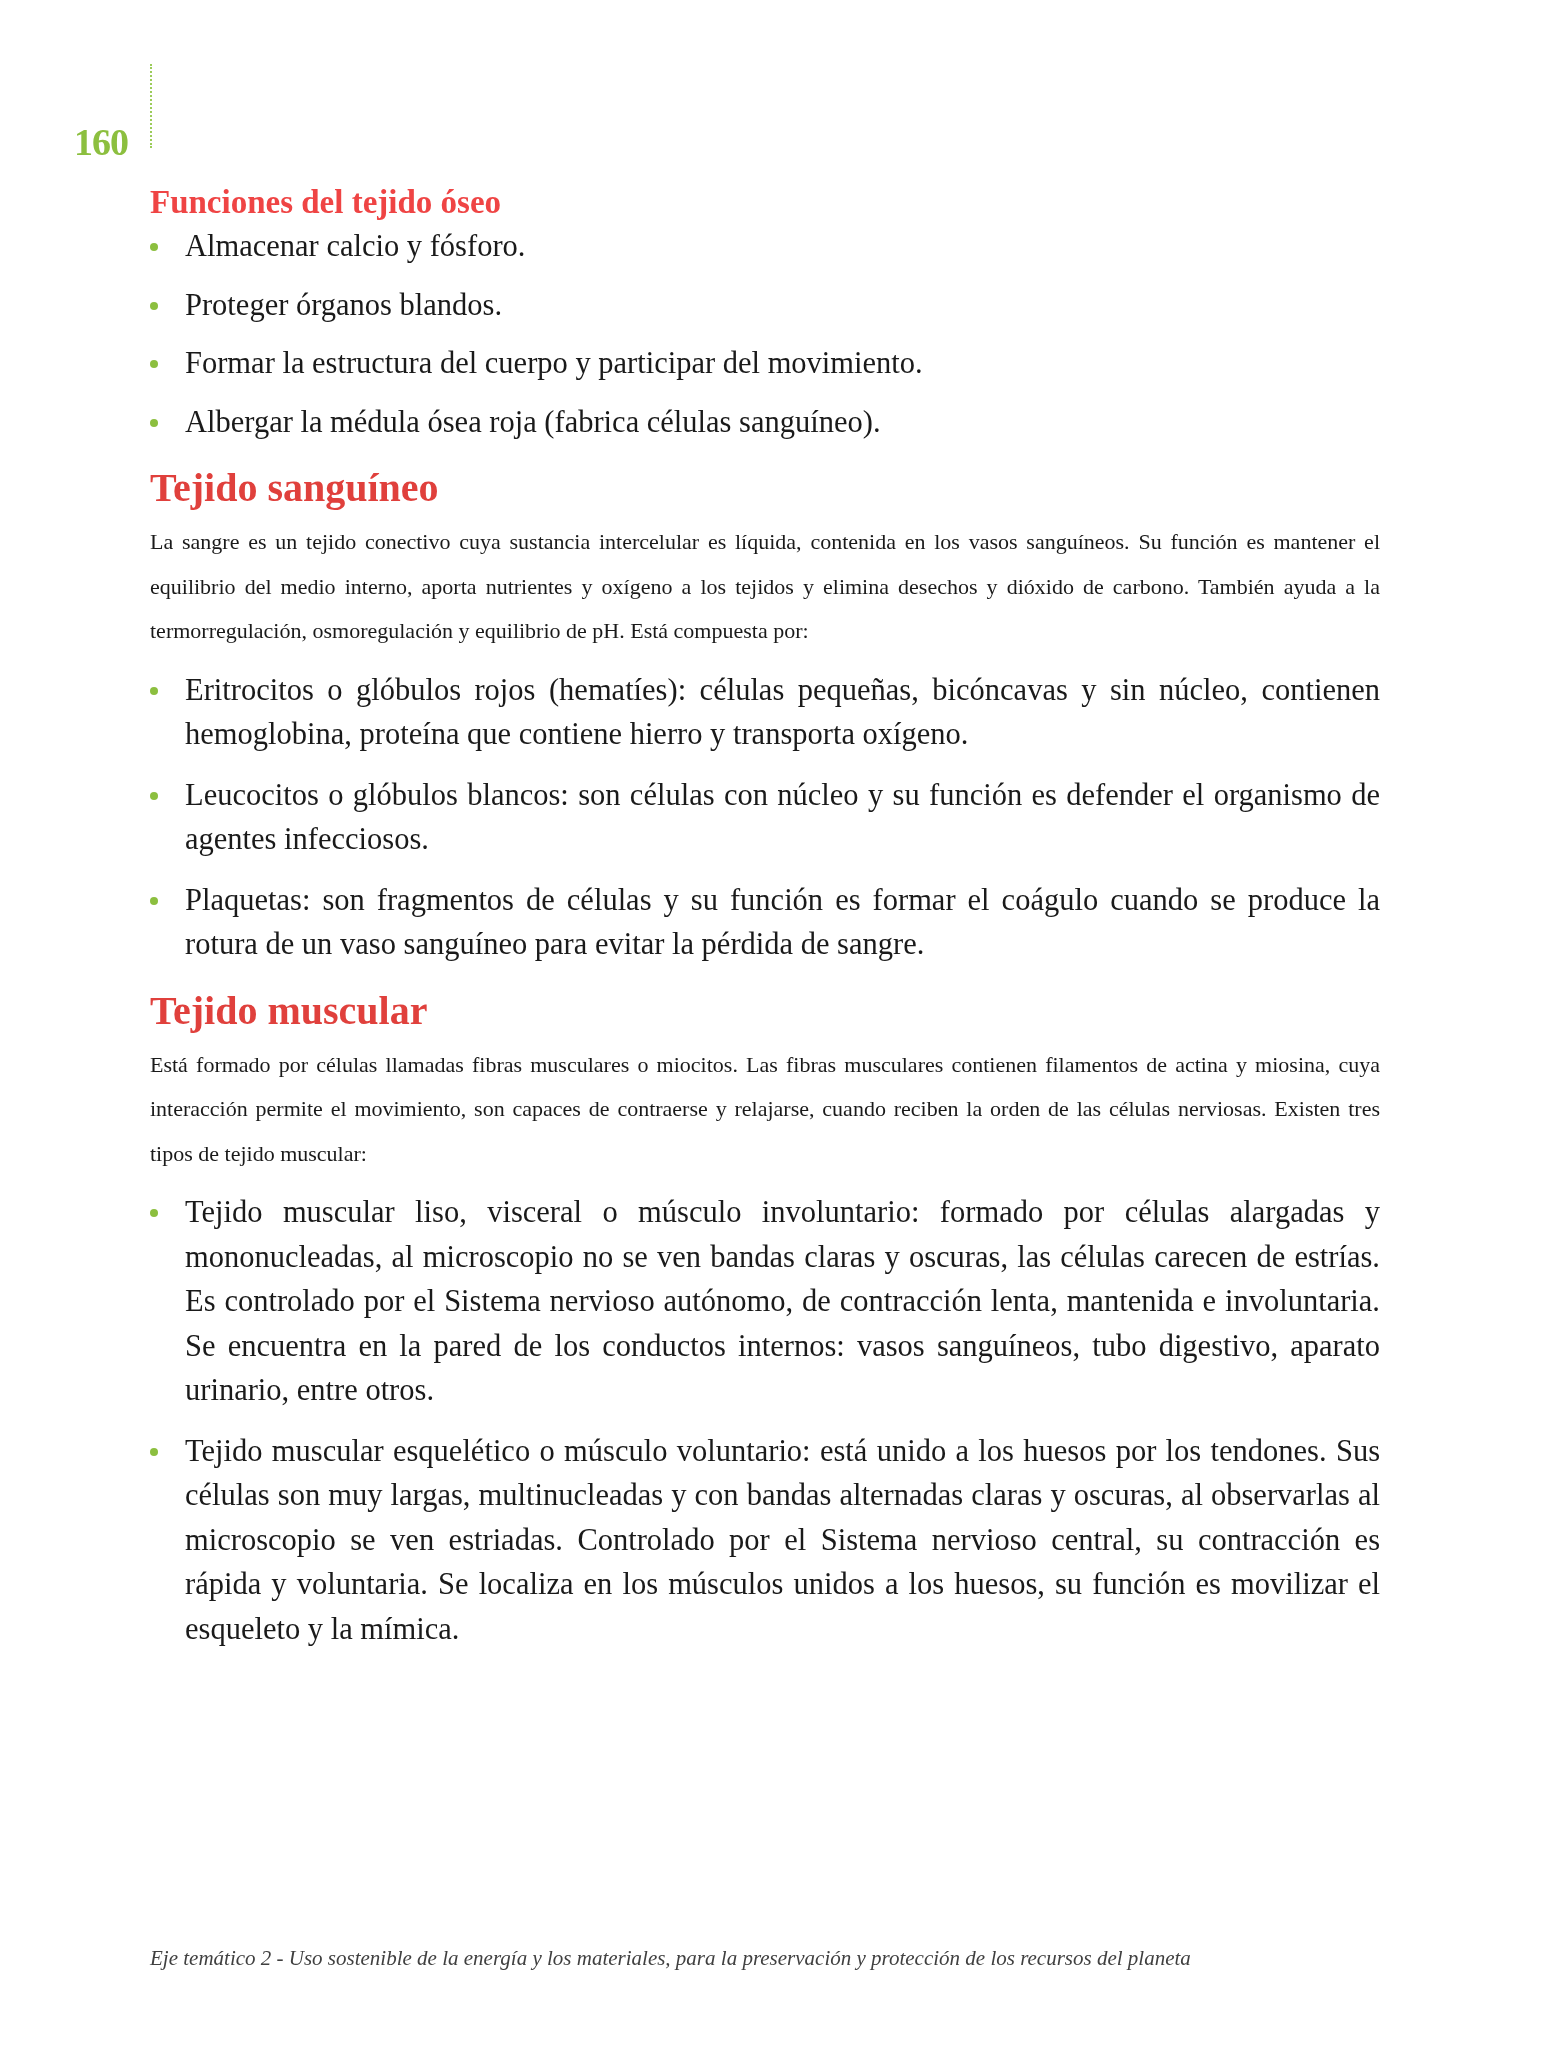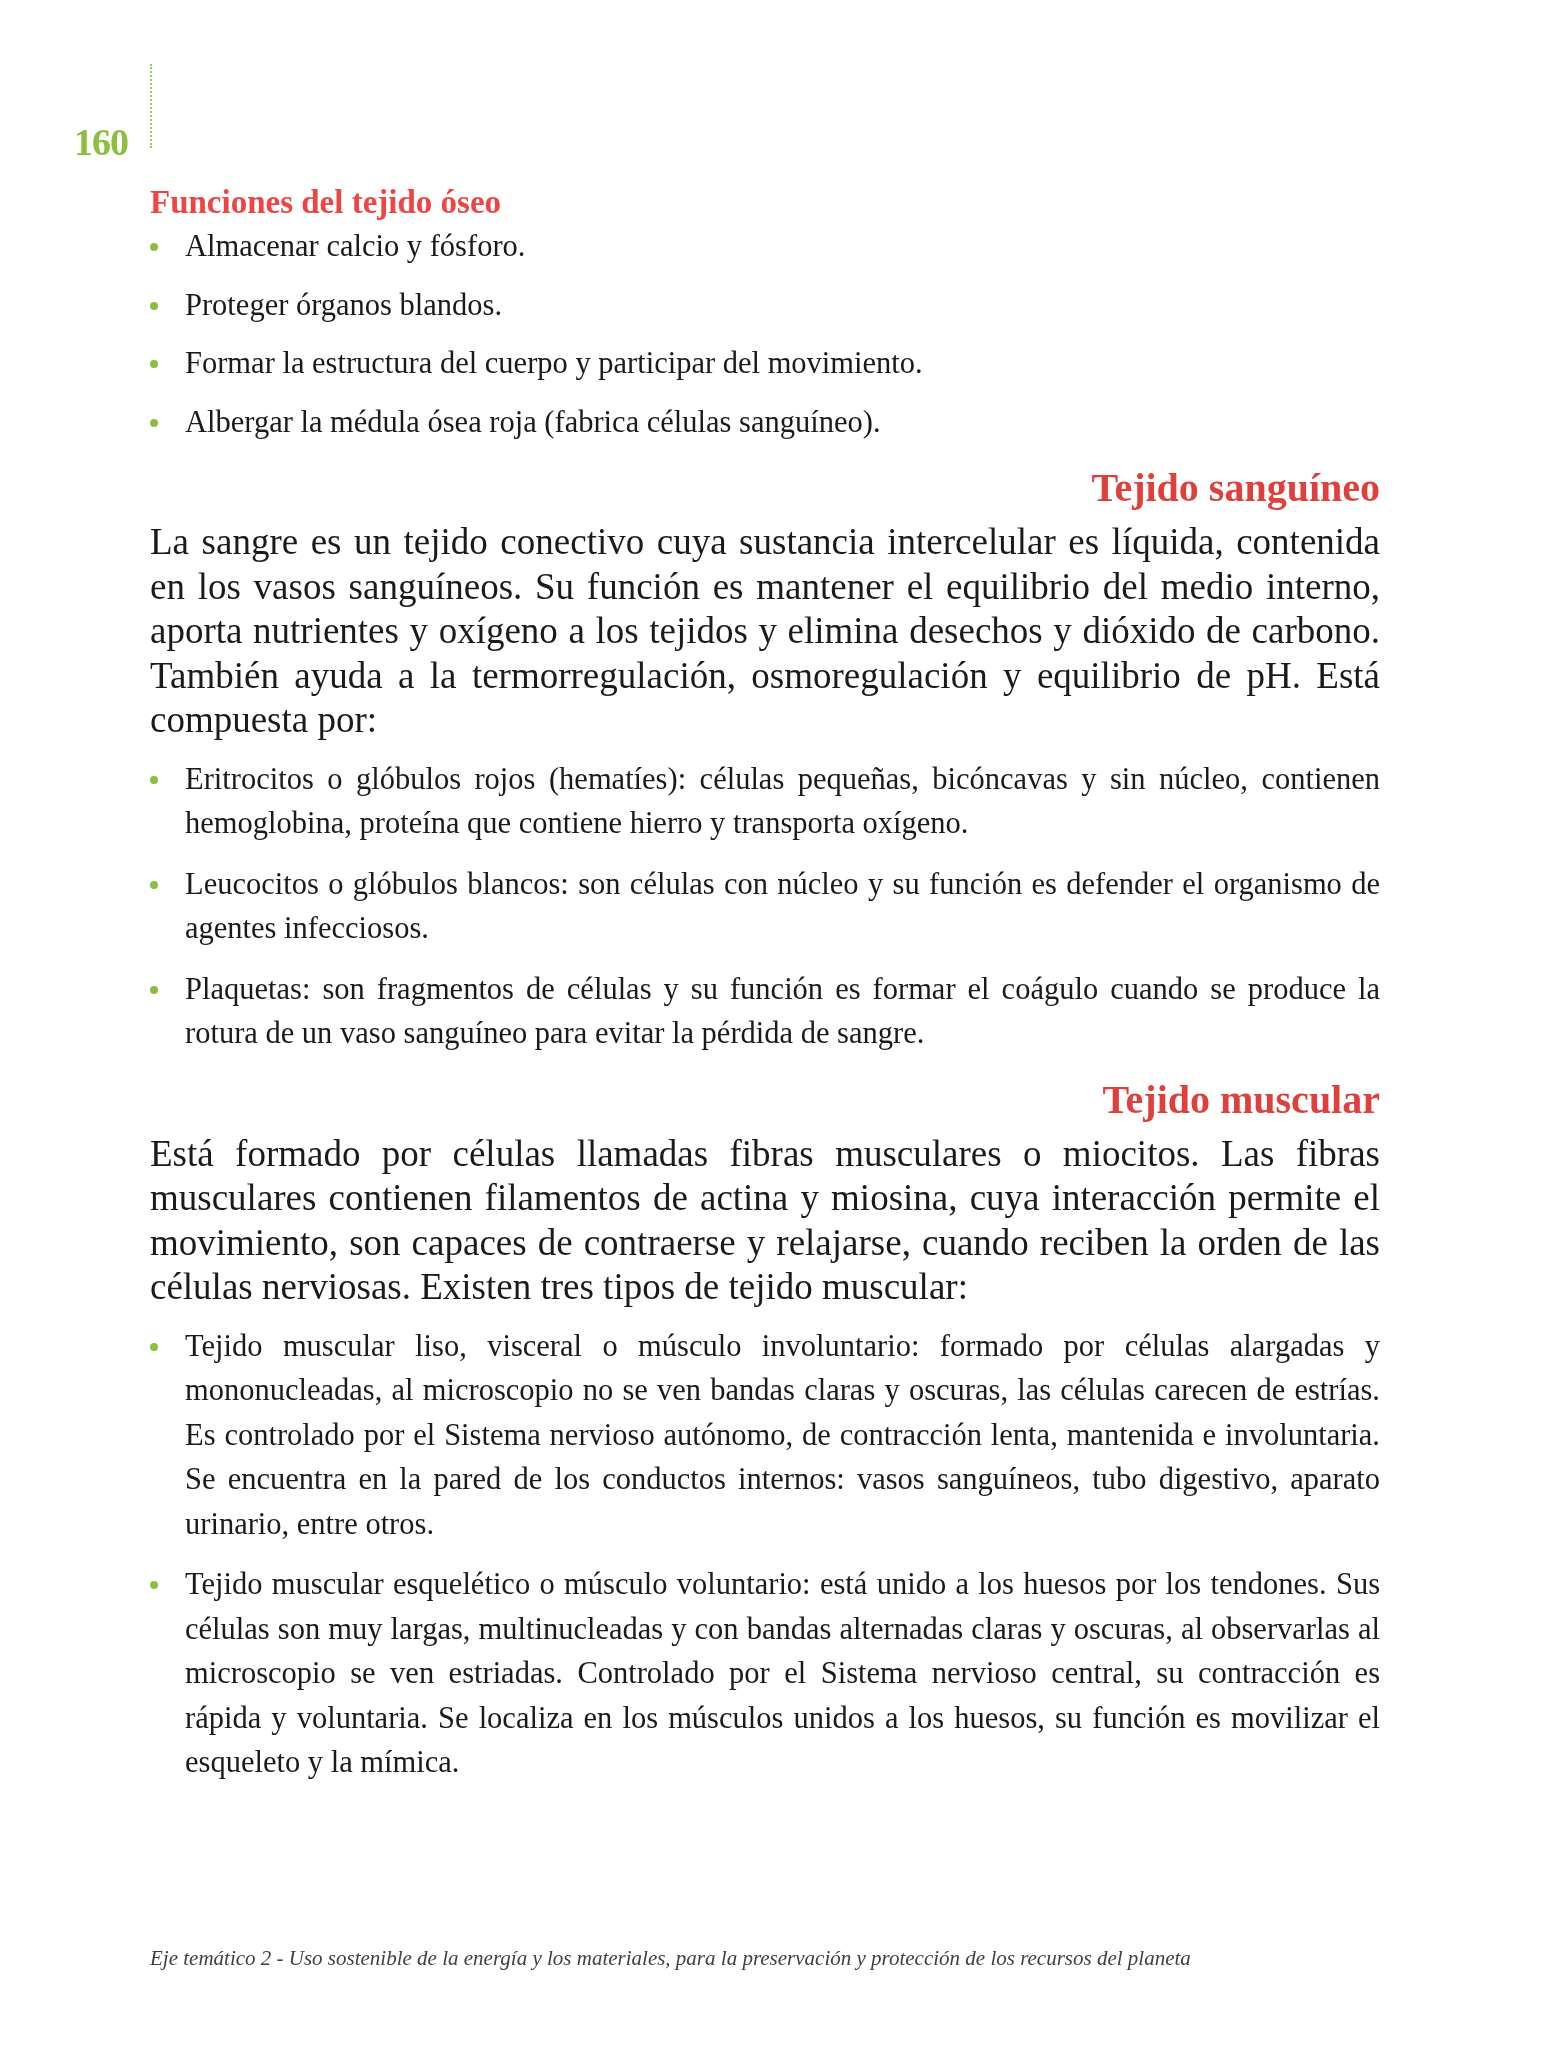--- a/index.html
+++ b/index.html
@@ -4,22 +4,22 @@
 <style>
   html, body { margin:0; padding:0; background:#ffffff; }
   body { width:1564px; height:2048px; position:relative; overflow:hidden;
          font-family: "Liberation Serif", "DejaVu Serif", serif; color:#1a1a1a; }
   .page-number { position:absolute; left:74px; top:123px; font-size:38px; font-weight:bold;
                  color:#8cbf3f; letter-spacing:-1px; line-height:1; }
   .margin-rule { position:absolute; left:150px; top:64px; width:0; height:84px;
                  border-left:2px dotted #9ccc5a; }
   .content { position:absolute; left:150px; top:182px; width:1230px; }
   .subhead { font-size:33px; font-weight:bold; color:#ef4444; margin:0; line-height:40px; }
-  .head { font-size:40px; font-weight:bold; color:#e0403c; margin:0; line-height:48px;text-align:right; }
-  .para { font-size:37px; line-height:44.5px; margin:0; text-align:justify; }
+  .head { font-size:40px; font-weight:bold; color:#e0403c; margin:0; line-height:48px; }
+  .para { font-size:22px; line-height:44.5px; margin:0; text-align:justify; }
   ul.bullets { list-style:none; margin:0; padding:0; }
   ul.bullets li { position:relative; padding-left:35px; font-size:30.5px; line-height:44.5px;
                   text-align:justify; }
   ul.bullets li .dot { position:absolute; left:0; top:19px; width:8px; height:8px; border-radius:50%;
                        background:#8cbf3f; }
   .footer { position:absolute; left:150px; top:1946px; font-size:21px; font-style:italic;
             color:#404040; white-space:nowrap; }
 </style>
 </head>
 <body>

